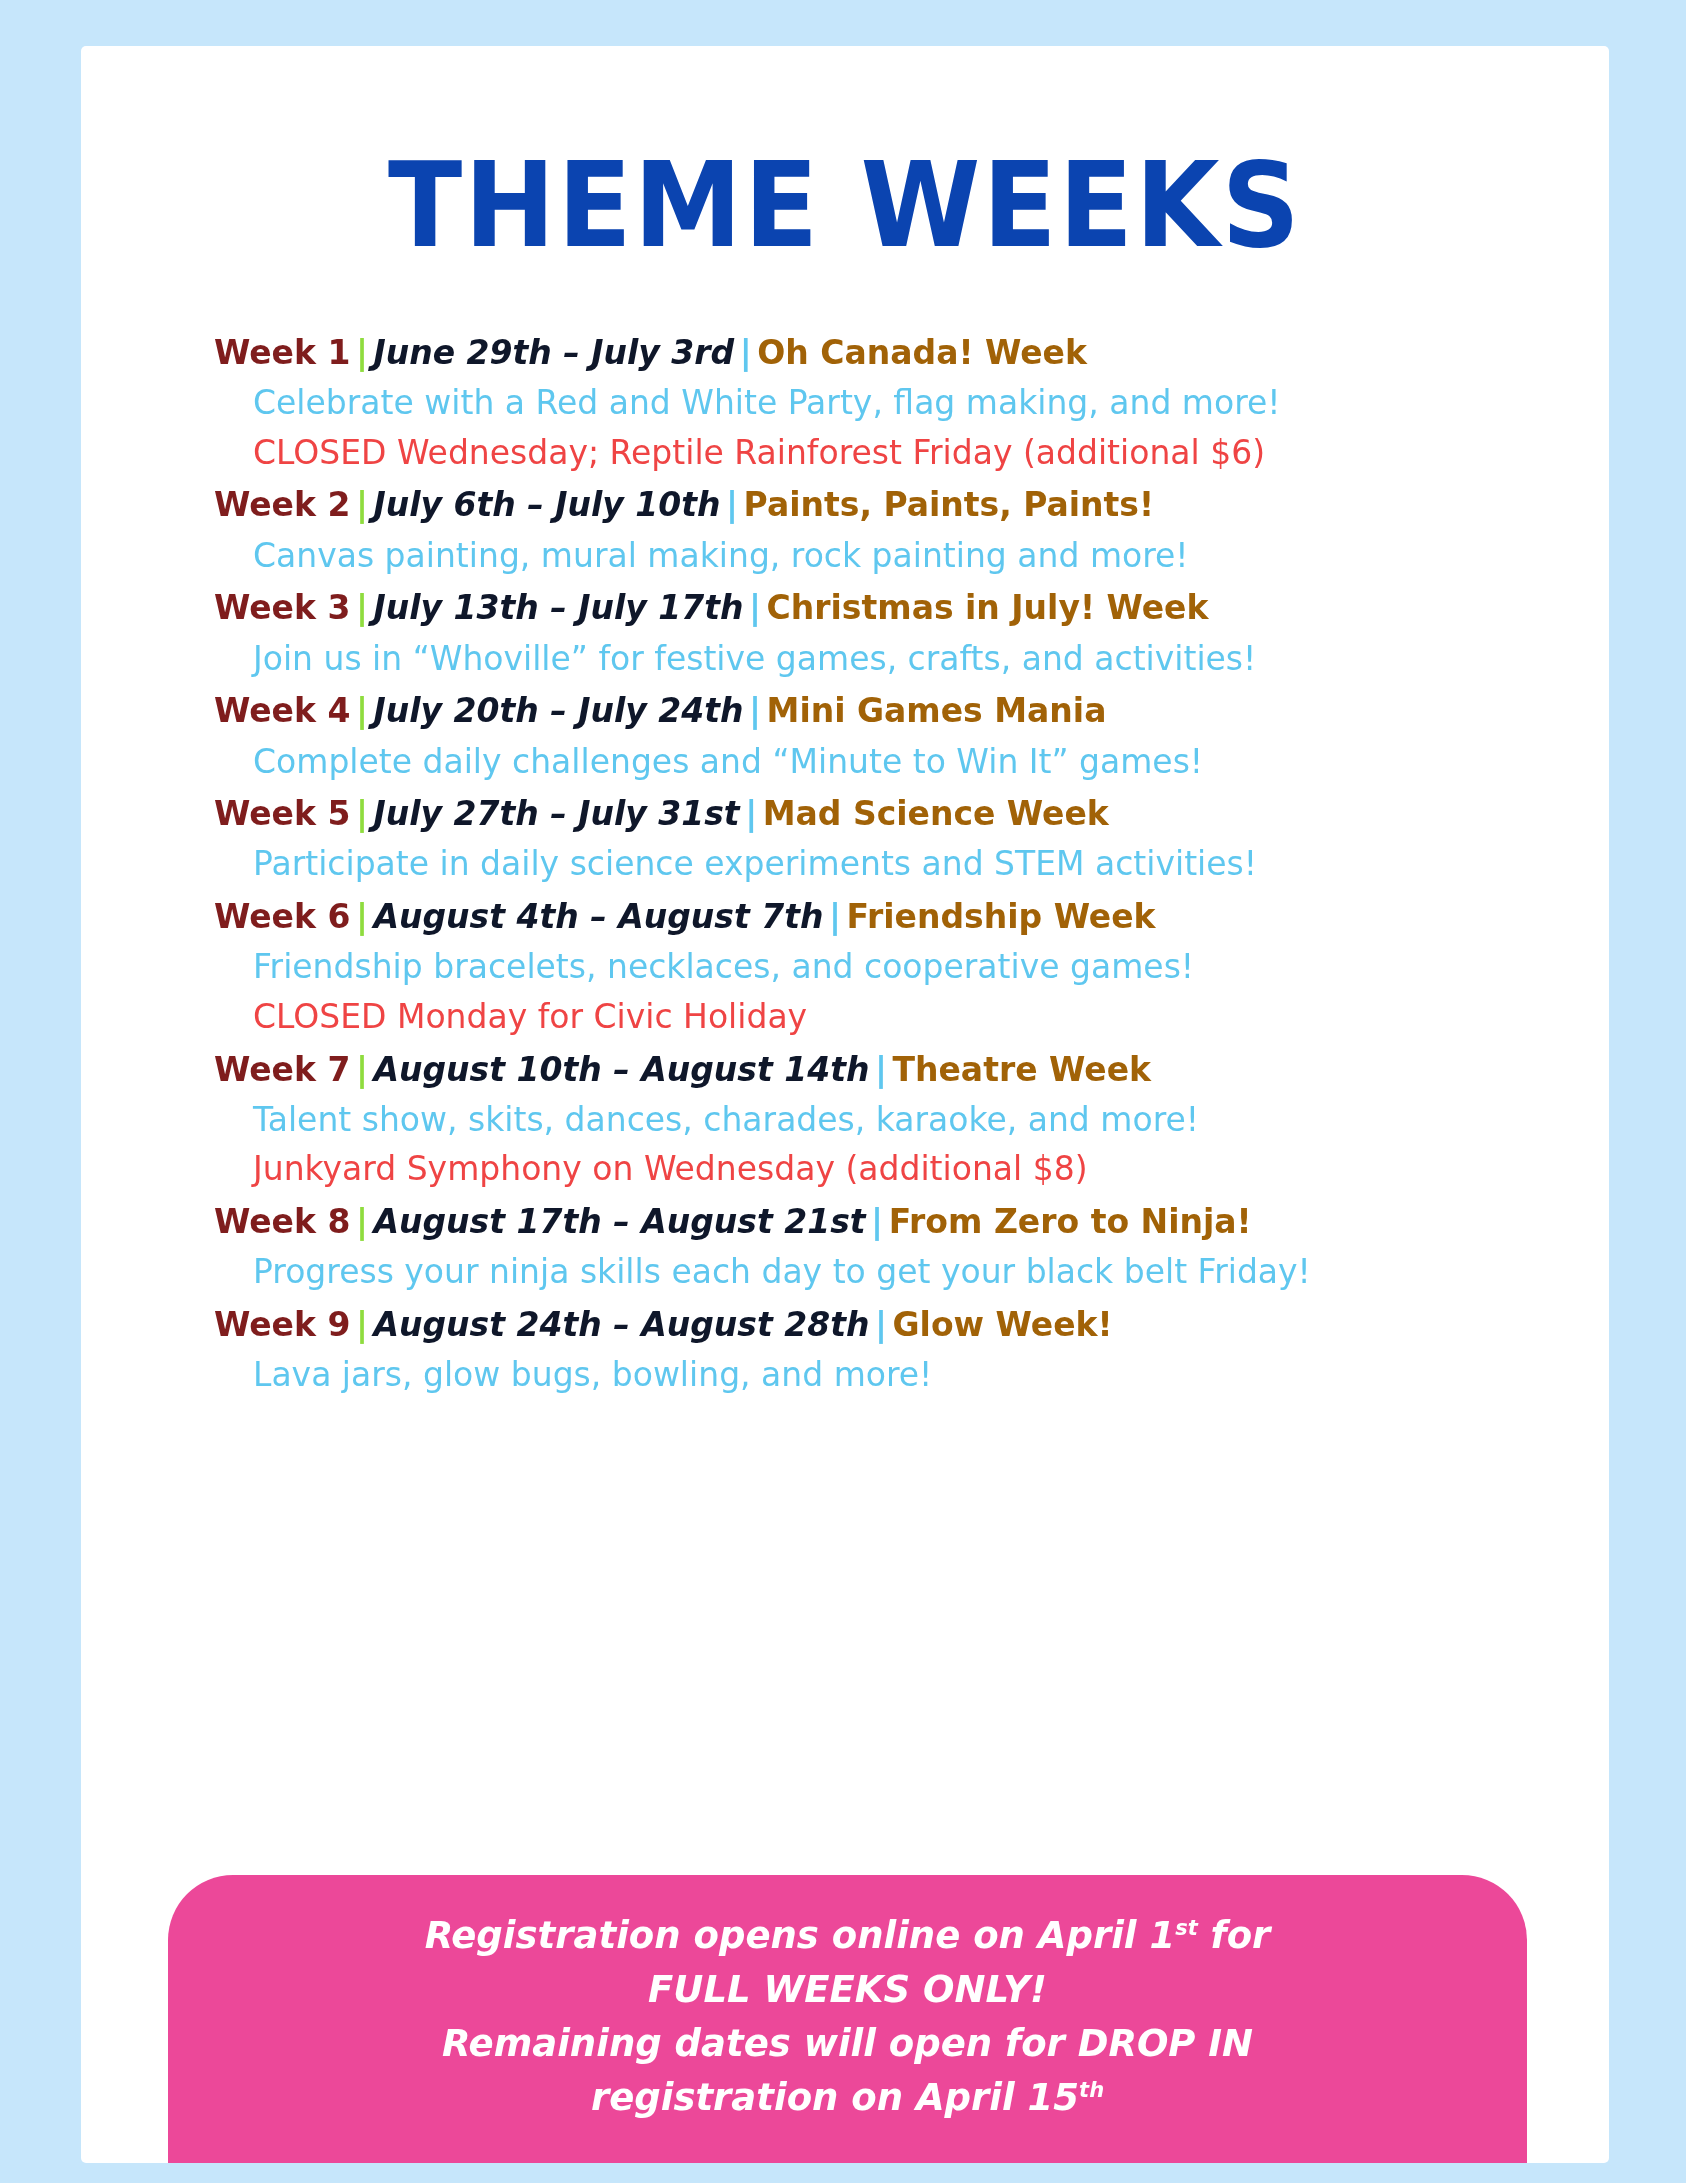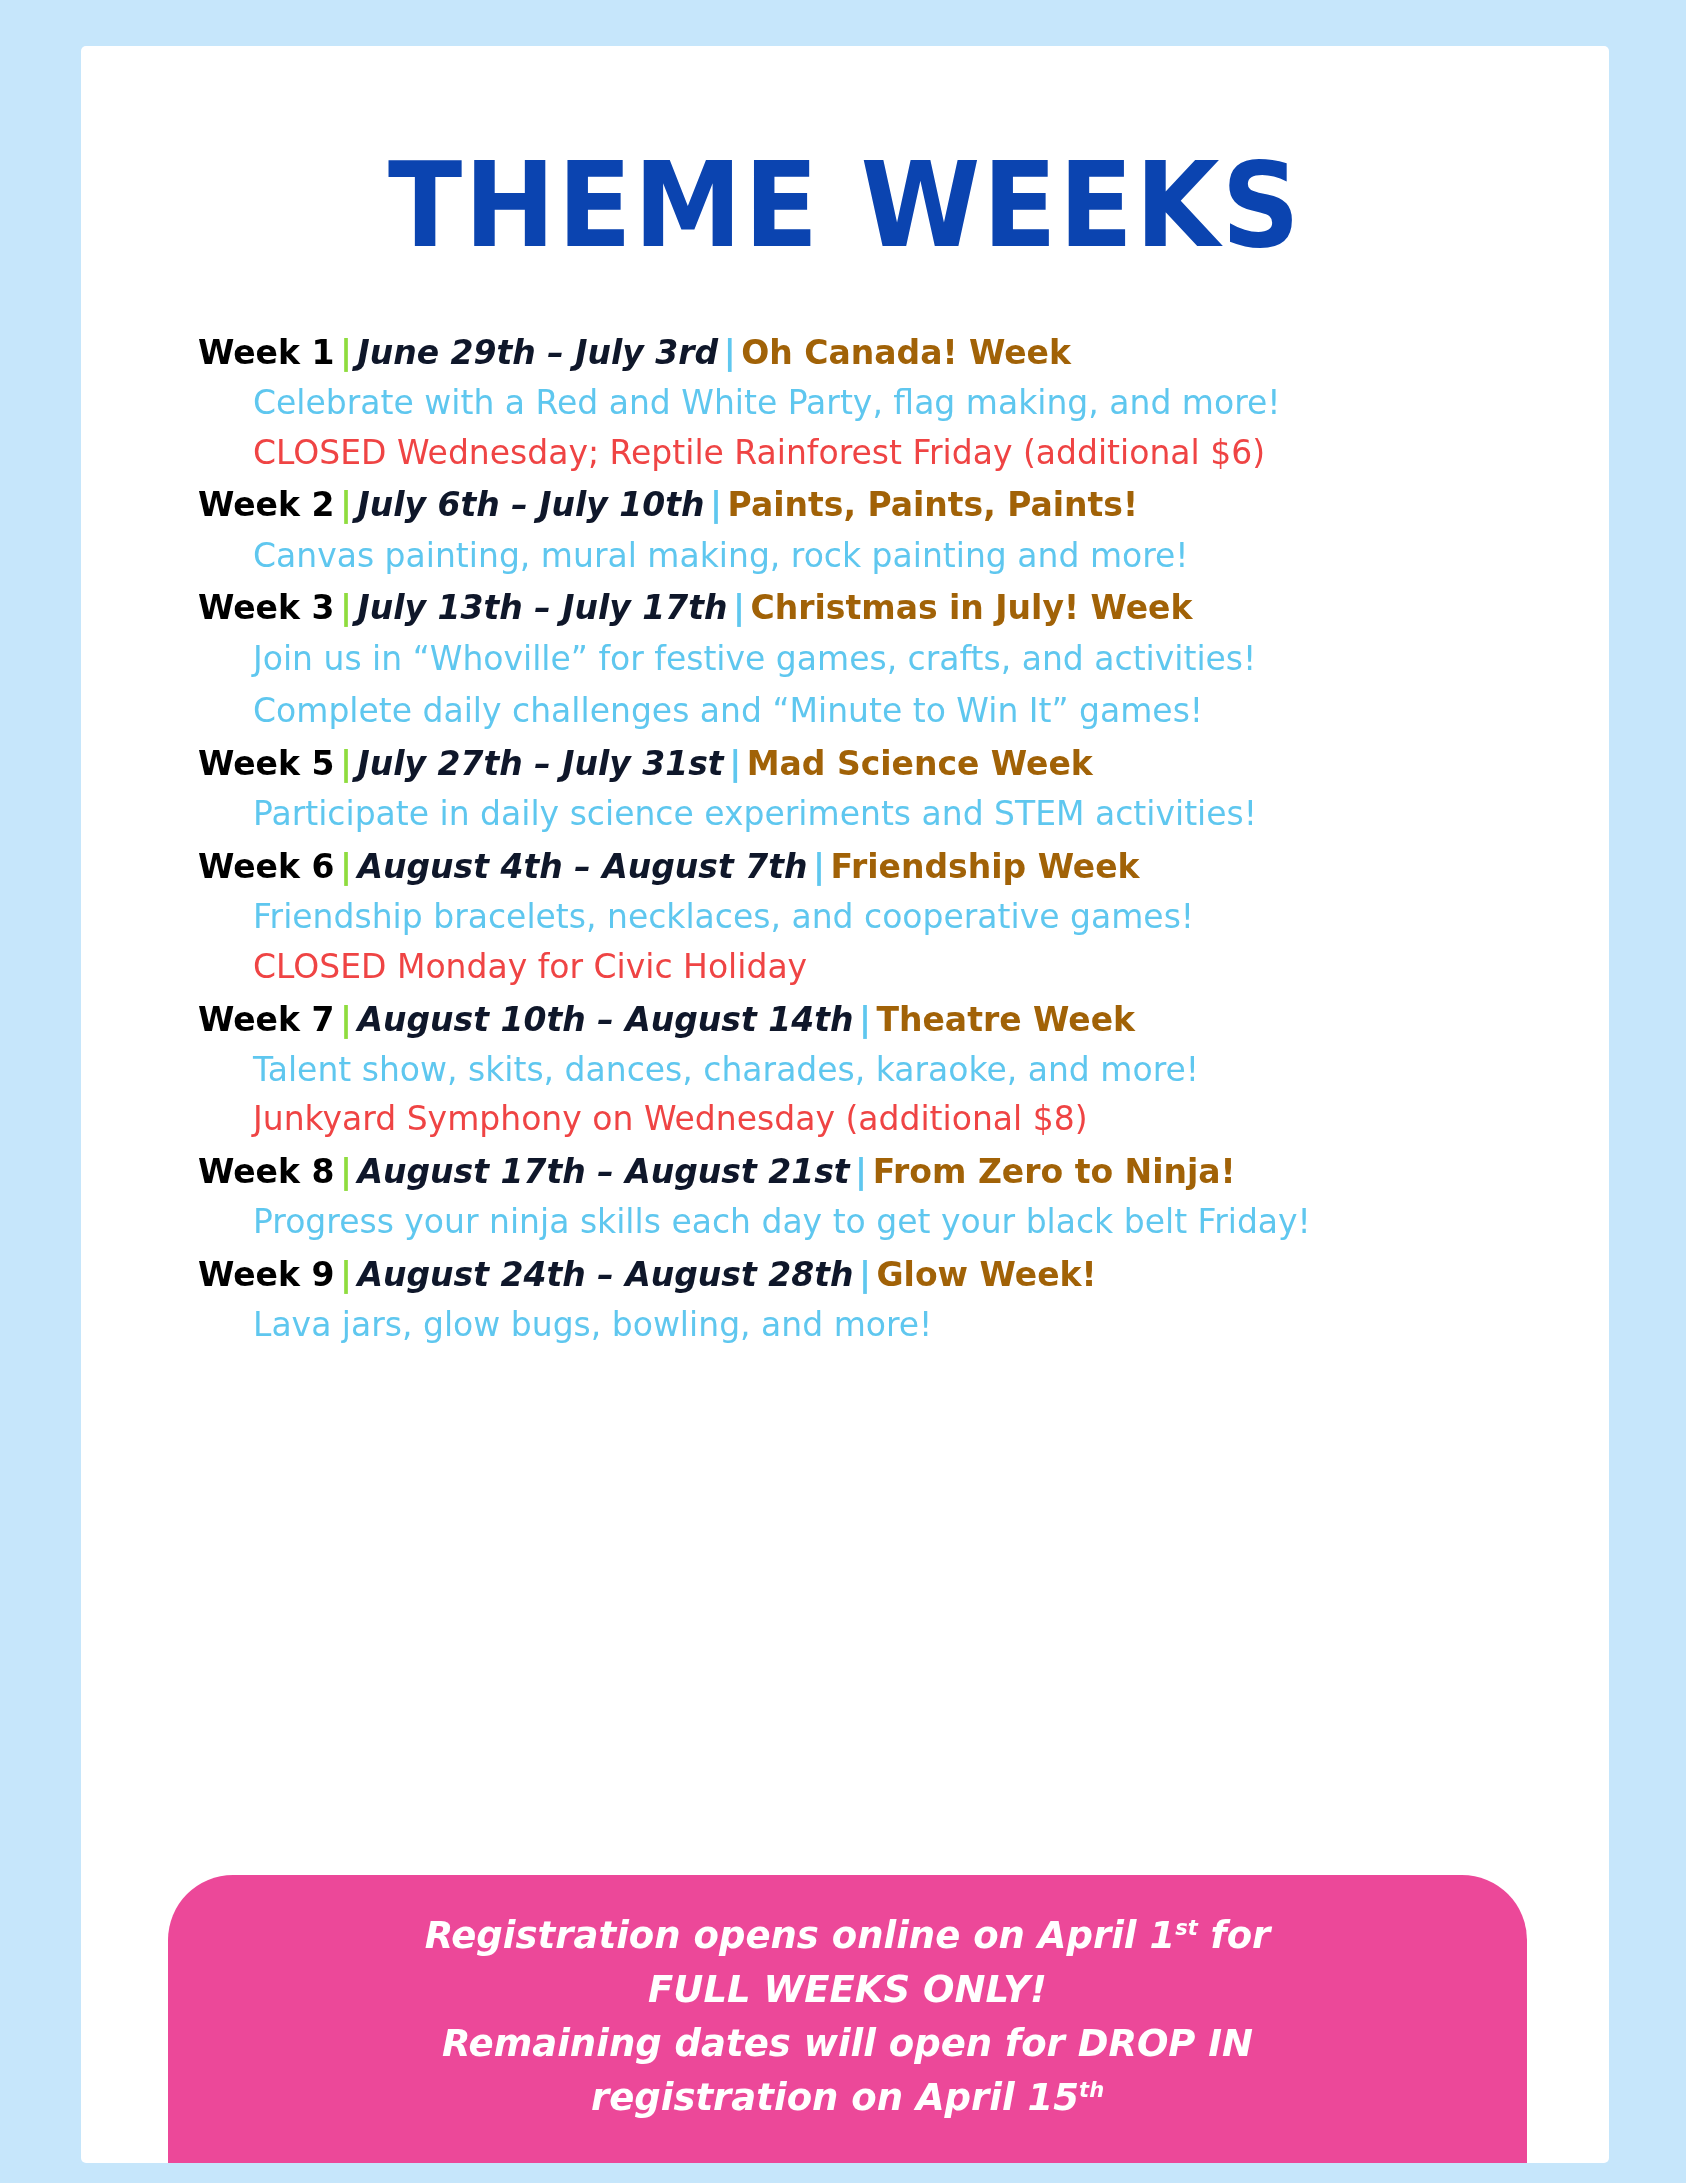--- a/index.html
+++ b/index.html
@@ -42,21 +42,21 @@
   }
   .week-block {
     margin-bottom: 3.3px;
   }
   .week-head {
     font-size: 33px;
     font-weight: bold;
     line-height: 1.52;
     white-space: nowrap;
   }
-  .w-label { color: #000000; }
+  .w-label { color: #7f1d1d; margin-left: 16px; }
   .w-sep   { color: #8fdc3e; font-weight: bold; padding: 0 5.5px; }
   .w-dates { color: #0f172a; font-style: italic; }
   .w-sep2  { color: #5fc7ef; font-weight: bold; padding: 0 5.5px; }
   .w-theme { color: #a16207; }
   .desc {
     font-size: 33px;
     color: #5fc7ef;
     line-height: 1.5;
     padding-left: 55px;
     white-space: nowrap;
@@ -115,20 +115,23 @@
     </div>
 
     <div class="week-block">
       <div class="week-head">
         <span class="w-label">Week 3</span><span class="w-sep">|</span><span class="w-dates">July 13th – July 17th</span><span class="w-sep2">|</span><span class="w-theme">Christmas in July! Week</span>
       </div>
       <div class="desc">Join us in “Whoville” for festive games, crafts, and activities!</div>
     </div>
 
     <div class="week-block">
+      <div class="week-head">
+        <span class="w-label">Week 4</span><span class="w-sep">|</span><span class="w-dates">July 20th – July 24th</span><span class="w-sep2">|</span><span class="w-theme">Mini Games Mania</span>
+      </div>
       <div class="desc">Complete daily challenges and “Minute to Win It” games!</div>
     </div>
 
     <div class="week-block">
       <div class="week-head">
         <span class="w-label">Week 5</span><span class="w-sep">|</span><span class="w-dates">July 27th – July 31st</span><span class="w-sep2">|</span><span class="w-theme">Mad Science Week</span>
       </div>
       <div class="desc">Participate in daily science experiments and STEM activities!</div>
     </div>
 

